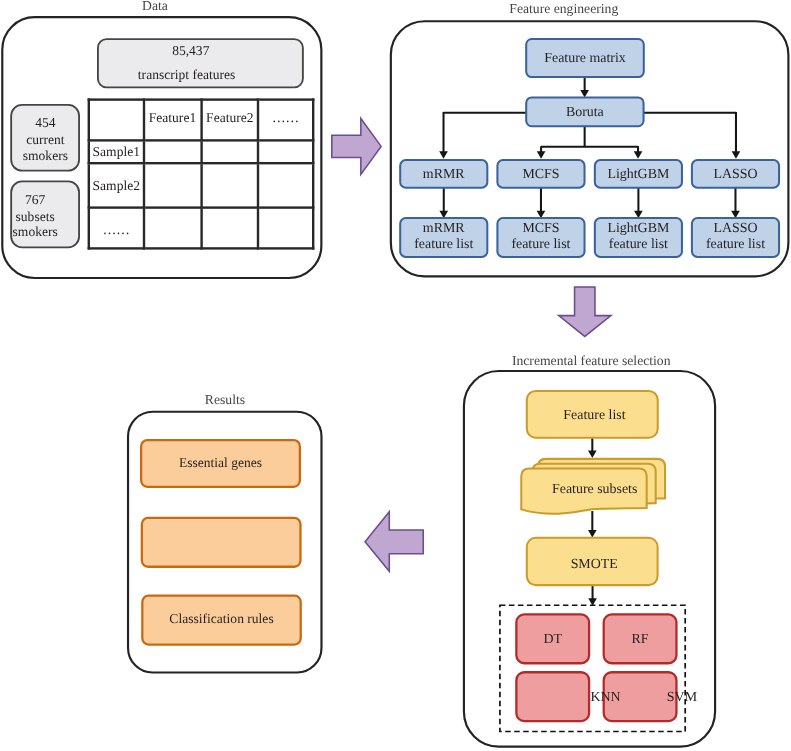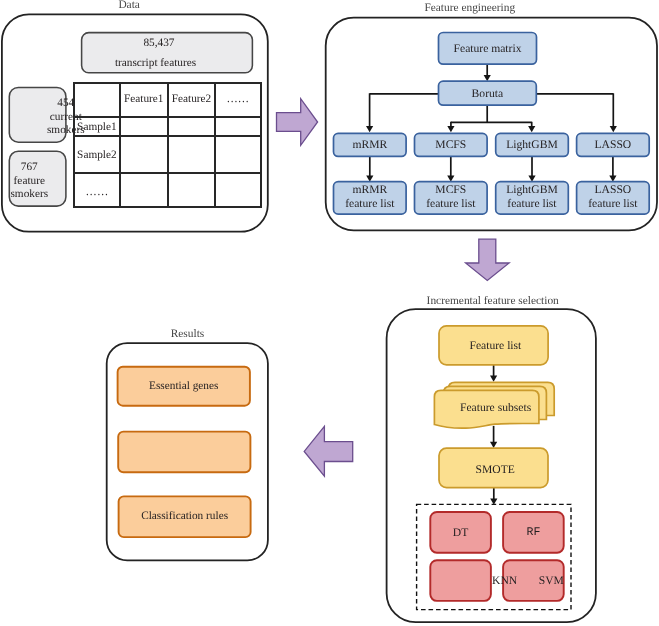--- a/index.html
+++ b/index.html
@@ -110,28 +110,28 @@
 <div class="hit" style="left:386.60px;top:309.20px;width:209.30px;height:313.00px;"></div>
 <div class="hit" style="left:106.70px;top:343.10px;width:161.20px;height:217.30px;"></div>
 
 <div class="plabel" style="left:118.4px;top:-1.2px;width:21px;">Data</div>
 <div class="plabel" style="left:424.2px;top:1.5px;width:91px;">Feature engineering</div>
 <div class="plabel" style="left:426.6px;top:295.2px;width:131px;">Incremental feature selection</div>
 <div class="plabel" style="left:170.7px;top:328.4px;width:32px;">Results</div>
 
 <div class="lbl" style="left:73.5px;top:36.6px;width:171.0px;">85,437</div>
 <div class="lbl" style="left:70.0px;top:56.6px;width:171.0px;">transcript features</div>
-<div class="lbl" style="left:9.30px;top:97.20px;width:57.00px;margin-left:28px;">
+<div class="lbl" style="left:9.30px;top:97.20px;width:57.00px;">
       <div>454</div>
       <div>current</div>
       <div>smokers</div>
     </div>
 <div class="lbl" style="left:9.30px;top:161.00px;width:40px;">
       <div>767</div>
-      <div>feature</div>
+      <div>subsets</div>
       <div>smokers</div>
     </div>
 <table class="grid" style="left:73.2px;top:82.3px;width:187.4px;height:125.4px;">
   <colgroup>
         <col style="width:45.4px">
         <col style="width:48.3px">
         <col style="width:47.3px">
         <col style="width:45.4px">
       </colgroup>
   <tbody>
@@ -202,27 +202,27 @@
     </div>
 <div class="lbl big" style="left:460.00px;top:401.20px;width:69.40px;">
       <div>Feature subsets</div>
     </div>
 <div class="lbl big" style="left:440.60px;top:462.50px;width:109.20px;">
       <div>SMOTE</div>
     </div>
 <div class="lbl big" style="left:430.30px;top:525.80px;width:60.60px;">
       <div>DT</div>
     </div>
-<div class="lbl big" style="left:503.10px;top:525.80px;width:60.60px;font-family:Liberation Mono, monospace;">
+<div class="lbl big" style="left:503.10px;top:525.80px;width:60.60px;">
       <div>RF</div>
     </div>
 <div class="lbl big" style="left:430.30px;top:574.00px;width:60.60px;margin-left:44px;">
       <div>KNN</div>
     </div>
-<div class="lbl big" style="left:501px;top:574.00px;width:60.60px;padding-left:20px;">
+<div class="lbl big" style="left:518px;top:574.00px;width:60.60px;padding-left:20px;">
       <div>SVM</div>
     </div>
 
 <div class="lbl" style="left:117.60px;top:379.90px;width:132.30px;">
       <div>Essential genes</div>
     </div>
 <div class="lbl" style="left:118.60px;top:509.60px;width:132.00px;">
       <div>Classification rules</div>
     </div>
 

